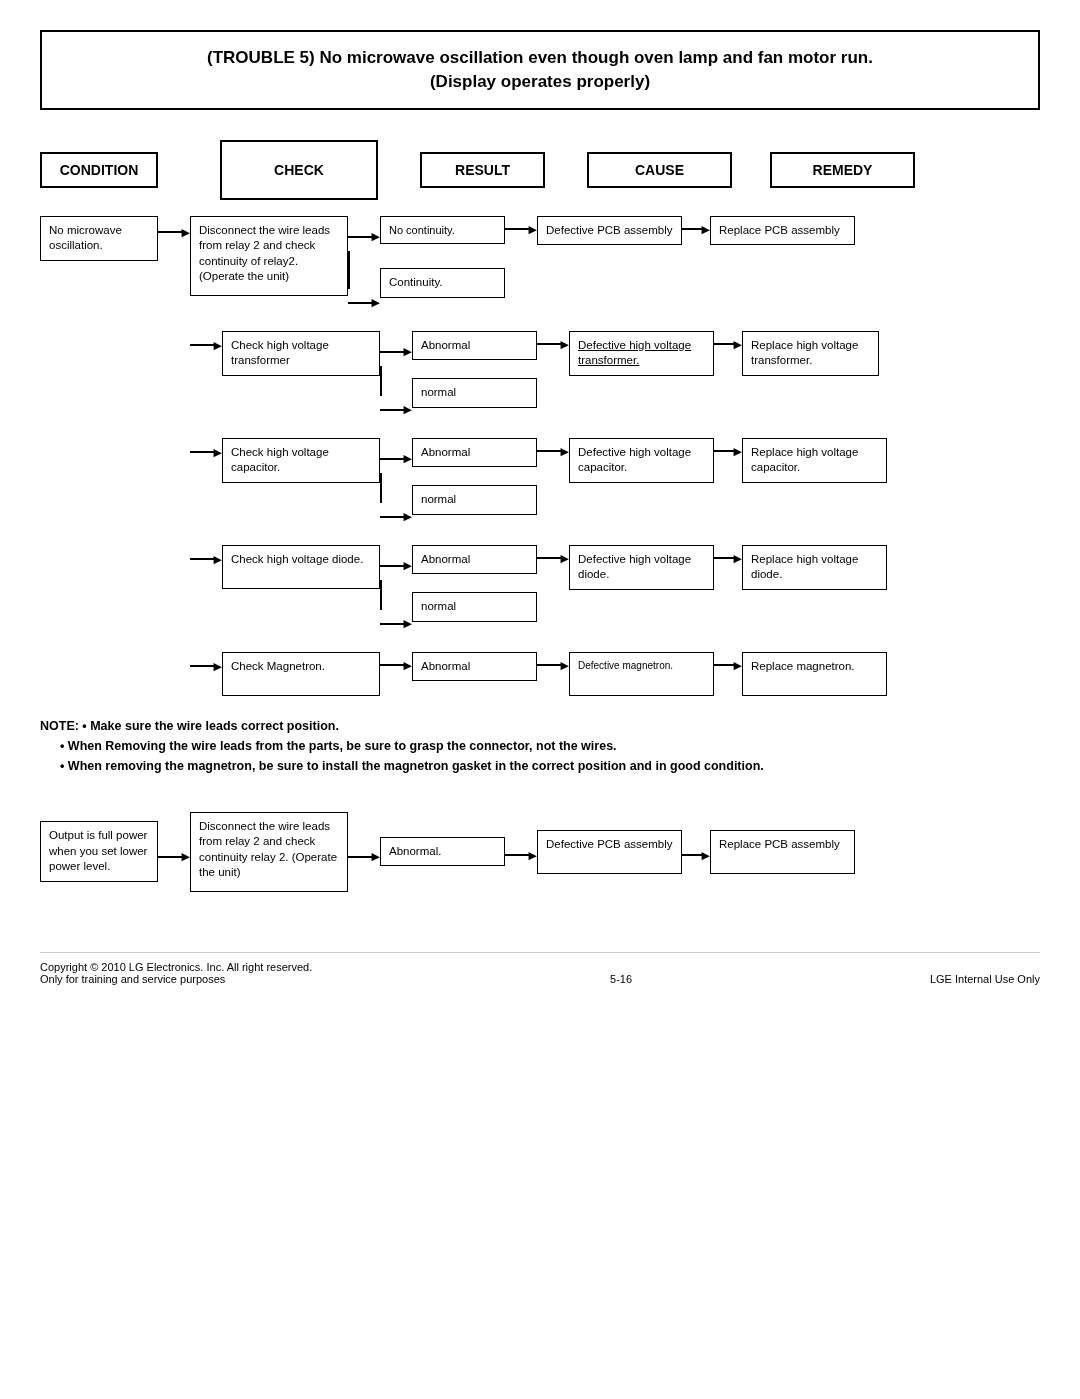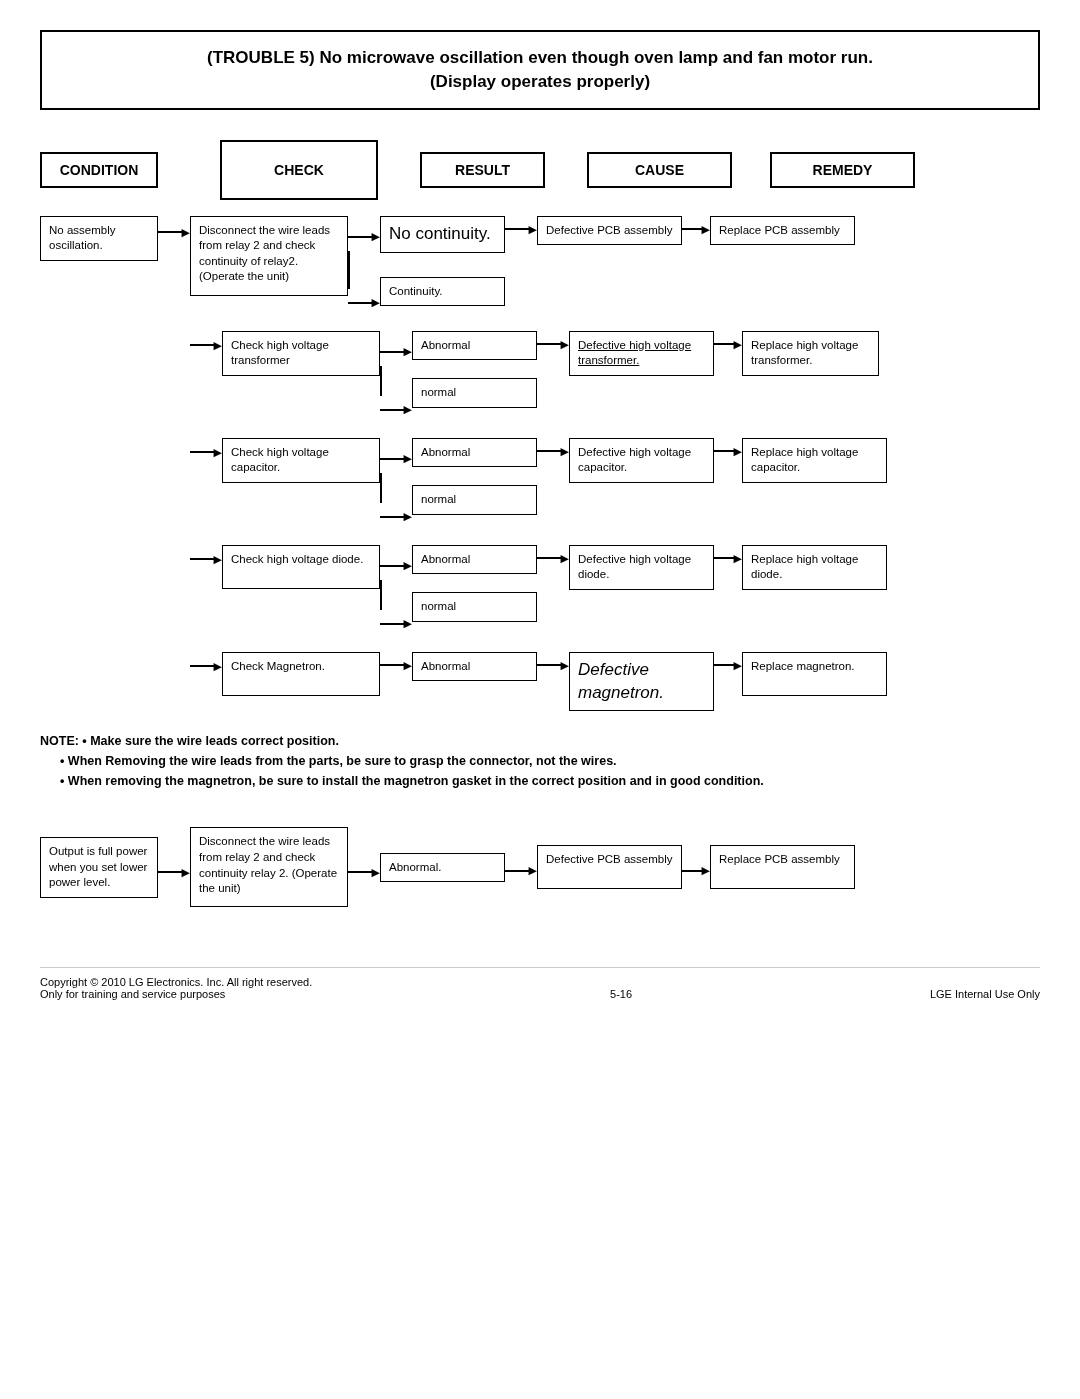--- a/index.html
+++ b/index.html
@@ -100,21 +100,21 @@
   <div class="header-col col-cause" style="width:145px; font-size:14px; font-weight:bold; border:2px solid #000; text-align:center; padding:8px 4px;">CAUSE</div>
   <div style="width:28px;"></div>
   <div class="header-col col-remedy" style="width:145px; font-size:14px; font-weight:bold; border:2px solid #000; text-align:center; padding:8px 4px;">REMEDY</div>
 </div>
 
 <div style="position:relative;">
 
   <div style="display:flex; flex-direction:row; align-items:flex-start; margin-bottom:14px;">
 
     <div class="box" style="width:118px; min-height:44px; font-size:11.5px;">
-      <span>No assembly oscillation.</span>
+      <span>No microwave oscillation.</span>
     </div>
 
     <div style="width:32px; display:flex; align-items:center; padding-top:10px;">
       <div class="ah">
           <div class="ln"></div>
           <div class="tip">▶</div>
         </div>
     </div>
 
     <div class="box" style="width:158px; min-height:80px; font-size:11.5px;">
@@ -129,21 +129,21 @@
         </div>
 
       <div style="width:2px; background:#000; height:38px; margin-left:0;"></div>
       <div class="ah" style="height:28px;">
           <div class="ln"></div>
           <div class="tip">▶</div>
         </div>
     </div>
 
     <div style="width:125px; display:flex; flex-direction:column;">
-      <div class="box" style="font-size:17px; margin-bottom:8px;">
+      <div class="box" style="font-size:11px; margin-bottom:8px;">
         <span>No continuity.</span>
       </div>
       <div style="height:16px;"></div>
       <div class="box" style="font-size:11.5px;">
         <span>Continuity.</span>
       </div>
     </div>
 
     <div style="width:32px; display:flex; align-items:flex-start; padding-top:7px;">
       <div class="ah">
@@ -346,21 +346,21 @@
       <div class="box" style="font-size:11.5px;">
         <span>Abnormal</span>
       </div>
     </div>
     <div style="width:32px; display:flex; align-items:flex-start; padding-top:7px;">
       <div class="ah">
           <div class="ln"></div>
           <div class="tip">▶</div>
         </div>
     </div>
-    <div class="box" style="width:145px; font-size:17px; min-height:44px;font-style:italic;">
+    <div class="box" style="width:145px; font-size:10px; min-height:44px;">
       <span>Defective magnetron.</span>
     </div>
     <div style="width:28px; display:flex; align-items:flex-start; padding-top:7px;">
       <div class="ah">
           <div class="ln"></div>
           <div class="tip">▶</div>
         </div>
     </div>
     <div class="box" style="width:145px; font-size:11.5px; min-height:44px;">
       <span>Replace magnetron.</span>

